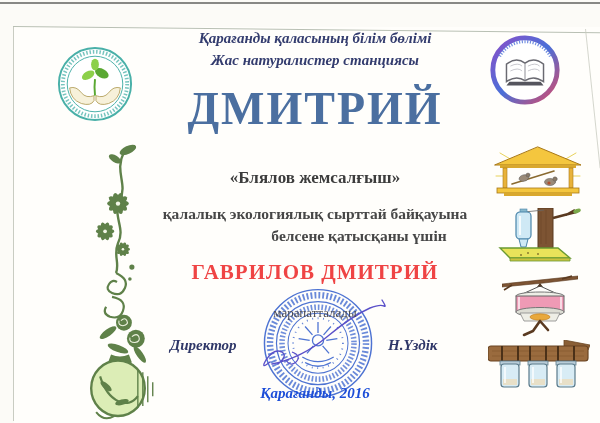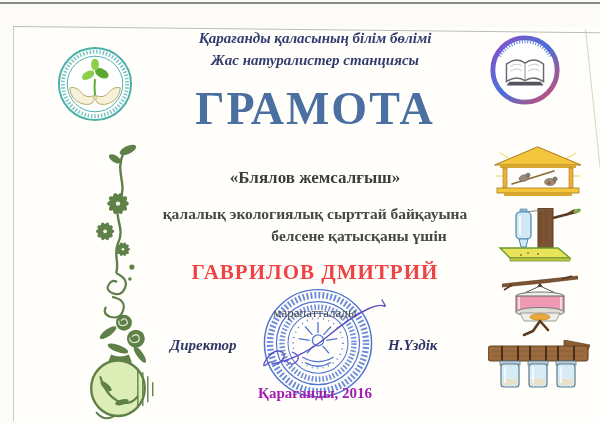--- a/index.html
+++ b/index.html
@@ -21,21 +21,21 @@
   .org2{top:52px;}
   .title{left:140px;width:350px;top:82px;font-size:46px;font-weight:bold;color:#4b6fa0;letter-spacing:2px;}
   .award-name{left:150px;width:330px;top:168px;font-size:17px;font-weight:bold;color:#3c3c3c;}
   .body-line{left:120px;width:390px;font-size:15.5px;font-weight:bold;color:#474747;}
   .body1{top:205px;}
   .body2{top:227px;padding-left:44px;}
   .recipient{left:140px;width:350px;top:260px;font-size:21px;font-weight:bold;color:#ef4444;letter-spacing:1px;}
   .verb{left:150px;width:330px;top:305px;font-size:13px;color:#4a4a52;z-index:4;}
   .signer-role{left:170px;top:337px;font-size:15px;font-weight:bold;font-style:italic;color:#2f3768;z-index:4;}
   .signer-name{left:388px;top:337px;font-size:15px;font-weight:bold;font-style:italic;color:#2f3768;z-index:4;}
-  .footer{left:150px;width:330px;top:385px;font-size:15px;font-weight:bold;color:#a21caf;z-index:4;}
+  .footer{left:150px;width:330px;top:385px;font-size:15px;font-weight:bold;font-style:italic;color:#1d4ed8;z-index:4;}
 
   .logo-left{position:absolute;left:56px;top:45px;}
   .logo-right{position:absolute;left:486px;top:31px;}
   .floral{position:absolute;left:66px;top:142px;}
   .stamp{position:absolute;left:256px;top:285px;z-index:2;opacity:.92;}
   .signature{position:absolute;left:252px;top:292px;z-index:3;}
   .feeder{position:absolute;}
   .feeder-gazebo{left:492px;top:146px;}
   .feeder-bottle{left:494px;top:208px;}
   .feeder-hanging{left:502px;top:275px;}
@@ -75,21 +75,21 @@
     <circle cx="40" cy="40" r="33" fill="#ffffff" stroke="url(#ringgrad)" stroke-width="5"></circle>
     <path d="M14,26 a30,30 0 0 1 52,0" fill="none" stroke="#4a6fd8" stroke-width="3" stroke-dasharray="1.2 1.6" opacity=".8"></path>
     <path d="M21,34 Q31,26 40,33 Q49,26 59,34 L59,52 Q49,45 40,51 Q31,45 21,52 Z" fill="#ffffff" stroke="#6a6a72" stroke-width="1.5"></path>
     <path d="M40,33 L40,51" stroke="#8a8a92" stroke-width="1"></path>
     <path d="M25,36 q8,-4 12,0 M43,36 q8,-4 12,0 M25,41 q8,-4 12,0 M43,41 q8,-4 12,0" fill="none" stroke="#b8b8c0" stroke-width=".8"></path>
     <path d="M24,52 h32 l3,4 h-38 z" fill="#55555e"></path>
   </svg>
 
   <div class="txt org-line org1">Қарағанды қаласының білім бөлімі</div>
   <div class="txt org-line org2">Жас натуралистер станциясы</div>
-  <div class="txt title">ГРАМОТА</div>
+  <div class="txt title">ДМИТРИЙ</div>
   <div class="txt award-name">«Блялов жемсалғыш»</div>
   <div class="txt body-line body1">қалалық экологиялық сырттай байқауына</div>
   <div class="txt body-line body2">белсене қатысқаны үшін</div>
   <div class="txt recipient">ГАВРИЛОВ ДМИТРИЙ</div>
   <div class="txt verb">марапатталады</div>
   <div class="txt signer-role">Директор</div>
   <div class="txt signer-name">Н.Үздік</div>
   <div class="txt footer">Қарағанды, 2016</div>
 
   <svg class="stamp" width="124" height="120" viewBox="0 0 130 130">

